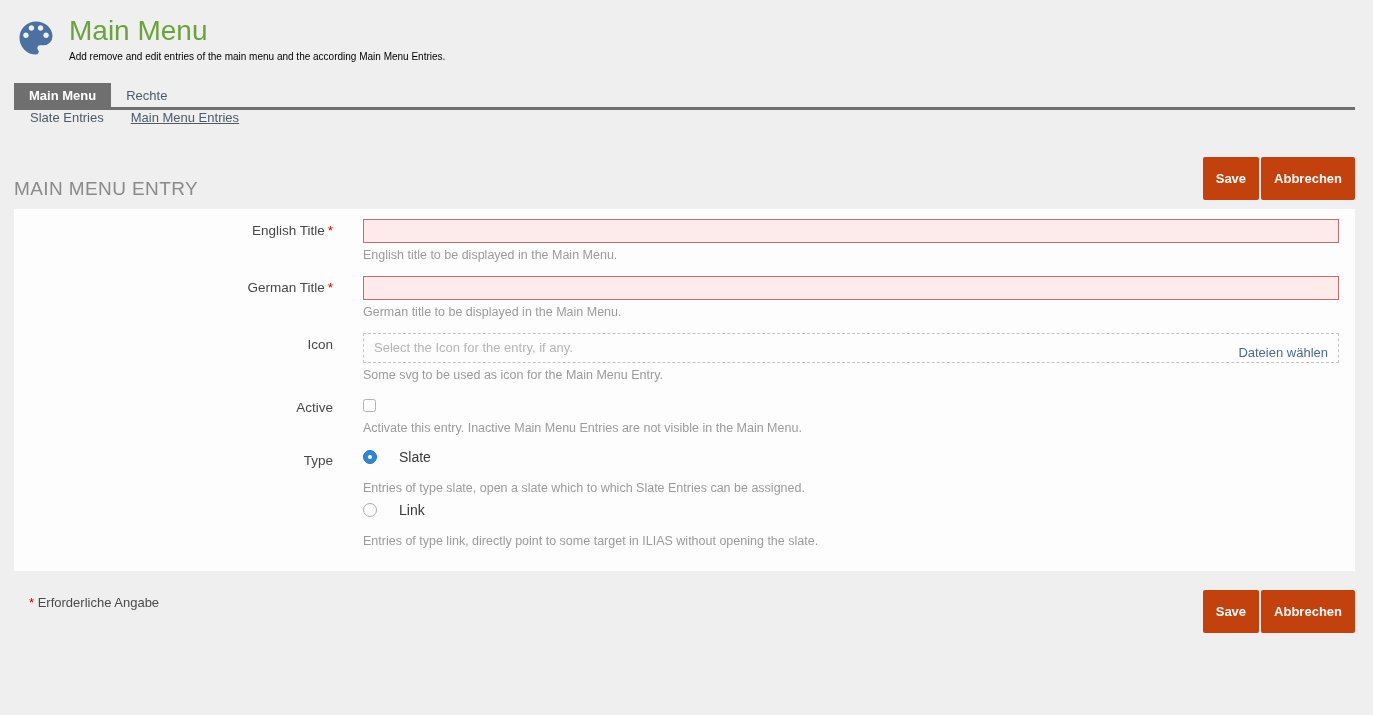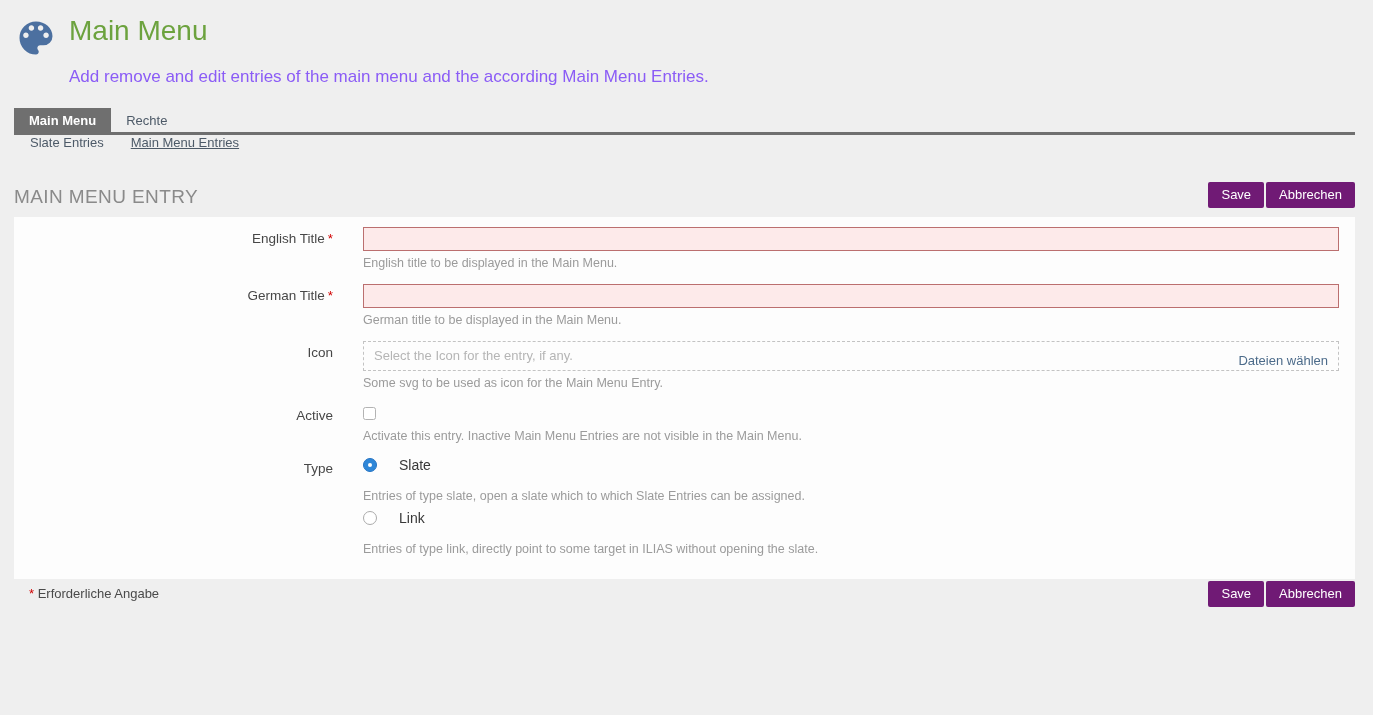--- a/index.html
+++ b/index.html
@@ -9,39 +9,39 @@
     background: #efefef;
     font-family: "Liberation Sans", "DejaVu Sans", sans-serif;
     color: #4a4a4a;
     overflow: hidden;
   }
   
   .page-header { display: flex; align-items: flex-start; padding: 16px 0 0 14px; }
   .app-icon { width: 44px; height: 44px; margin-right: 11px; flex: 0 0 auto; }
   .app-icon svg { width: 44px; height: 44px; }
   .header-titles h1 { margin: 0; font-size: 28px; line-height: 1.1; font-weight: 400; color: #6ca23e; }
-  .header-subtitle { margin-top: 20px; font-size: 17px; color: #8b5cf6; }
+  .header-subtitle { margin-top: 4px; font-size: 10px; color: #000000; }
 
   
   .tabs { display: flex; margin: 21px 18px 0 14px; border-bottom: 3px solid #6f6f6f; }
   .tab { padding: 5px 15px 4px; font-size: 13px; color: #4d5a68; cursor: pointer; }
   .tab.active { background: #6f6f6f; color: #ffffff; font-weight: bold; }
 
   .subtabs { display: flex; gap: 27px; margin: 0 18px; padding: 0 0 9px 12px; font-size: 13px; }
   .subtab { color: #4d5a68; cursor: pointer; }
   .subtab.active { text-decoration: underline; }
 
   
   .section-bar { display: flex; justify-content: space-between; align-items: flex-end; margin: 23px 18px 9px 14px; }
   .section-title { margin: 0; font-size: 19px; font-weight: 400; letter-spacing: 0.4px; color: #8a8a8a; }
   .btn-group { display: flex; gap: 2px; }
   .btn {
-    background: #701a75; color: #fff; border: 0; border-radius: 2px;
-    font-family: inherit; font-size: 13px; font-weight: 400;
-    padding: 5px 13px; height: 26px; cursor: pointer;
+    background: #c2410c; color: #fff; border: 0; border-radius: 2px;
+    font-family: inherit; font-size: 13px; font-weight: 700;
+    padding: 5px 13px; height: 43px; cursor: pointer;
   }
 
   
   .form-panel { margin: 0 18px 0 14px; background: #fdfdfd; padding: 10px 16px 16px 0; }
   .row { display: flex; }
   .row-label { width: 349px; flex: 0 0 349px; text-align: right; padding: 4px 30px 0 0; font-size: 13.5px; color: #474747; }
   .row-content { flex: 1; min-width: 0; }
   .req { color: #d00000; margin-left: 3px; }
   .byline { font-size: 12.5px; color: #9b9b9b; margin: 5px 0 14px; }
 
@@ -67,21 +67,21 @@
   .radio { width: 14px; height: 14px; border-radius: 50%; flex: 0 0 auto; cursor: pointer; position: relative; }
   .radio.selected { background: #2f87d8; border: 1px solid #2574c4; }
   .radio.selected::after {
     content: ""; position: absolute; left: 4px; top: 4px; width: 4px; height: 4px;
     border-radius: 50%; background: #fff;
   }
   .radio.unselected { background: #fff; border: 1px solid #ababab; }
   .option-byline { font-size: 12.5px; color: #9b9b9b; margin: 16px 0 7px; }
 
   
-  .form-footer { display: flex; justify-content: space-between; align-items: flex-start; margin: 0 18px 0 14px; padding-top: 2px; }
+  .form-footer { display: flex; justify-content: space-between; align-items: flex-start; margin: 0 18px 0 14px; padding-top: 19px; }
   .required-note { font-size: 13px; color: #4a4a4a; padding: 5px 0 0 12px; }
 </style>
 </head>
 <body>
 
 <div class="page-header">
   <span class="app-icon">
     <svg viewBox="0 0 24 24" aria-hidden="true">
       <path fill="#4c70a0" d="M12 3a9 9 0 0 0 0 18c.83 0 1.5-.67 1.5-1.5 0-.39-.15-.74-.39-1.01a1.49 1.49 0 0 1-.38-.99c0-.83.67-1.5 1.5-1.5H16a5 5 0 0 0 5-5c0-4.42-4.03-8-9-8zm-5.5 9c-.83 0-1.5-.67-1.5-1.5S5.67 9 6.5 9 8 9.67 8 10.5 7.33 12 6.5 12zm3-4C8.67 8 8 7.33 8 6.5S8.67 5 9.5 5s1.5.67 1.5 1.5S10.33 8 9.5 8zm5 0c-.83 0-1.5-.67-1.5-1.5S13.67 5 14.5 5s1.5.67 1.5 1.5S15.33 8 14.5 8zm3 4c-.83 0-1.5-.67-1.5-1.5S16.67 9 17.5 9s1.5.67 1.5 1.5-.67 1.5-1.5 1.5z"></path>
     </svg>

